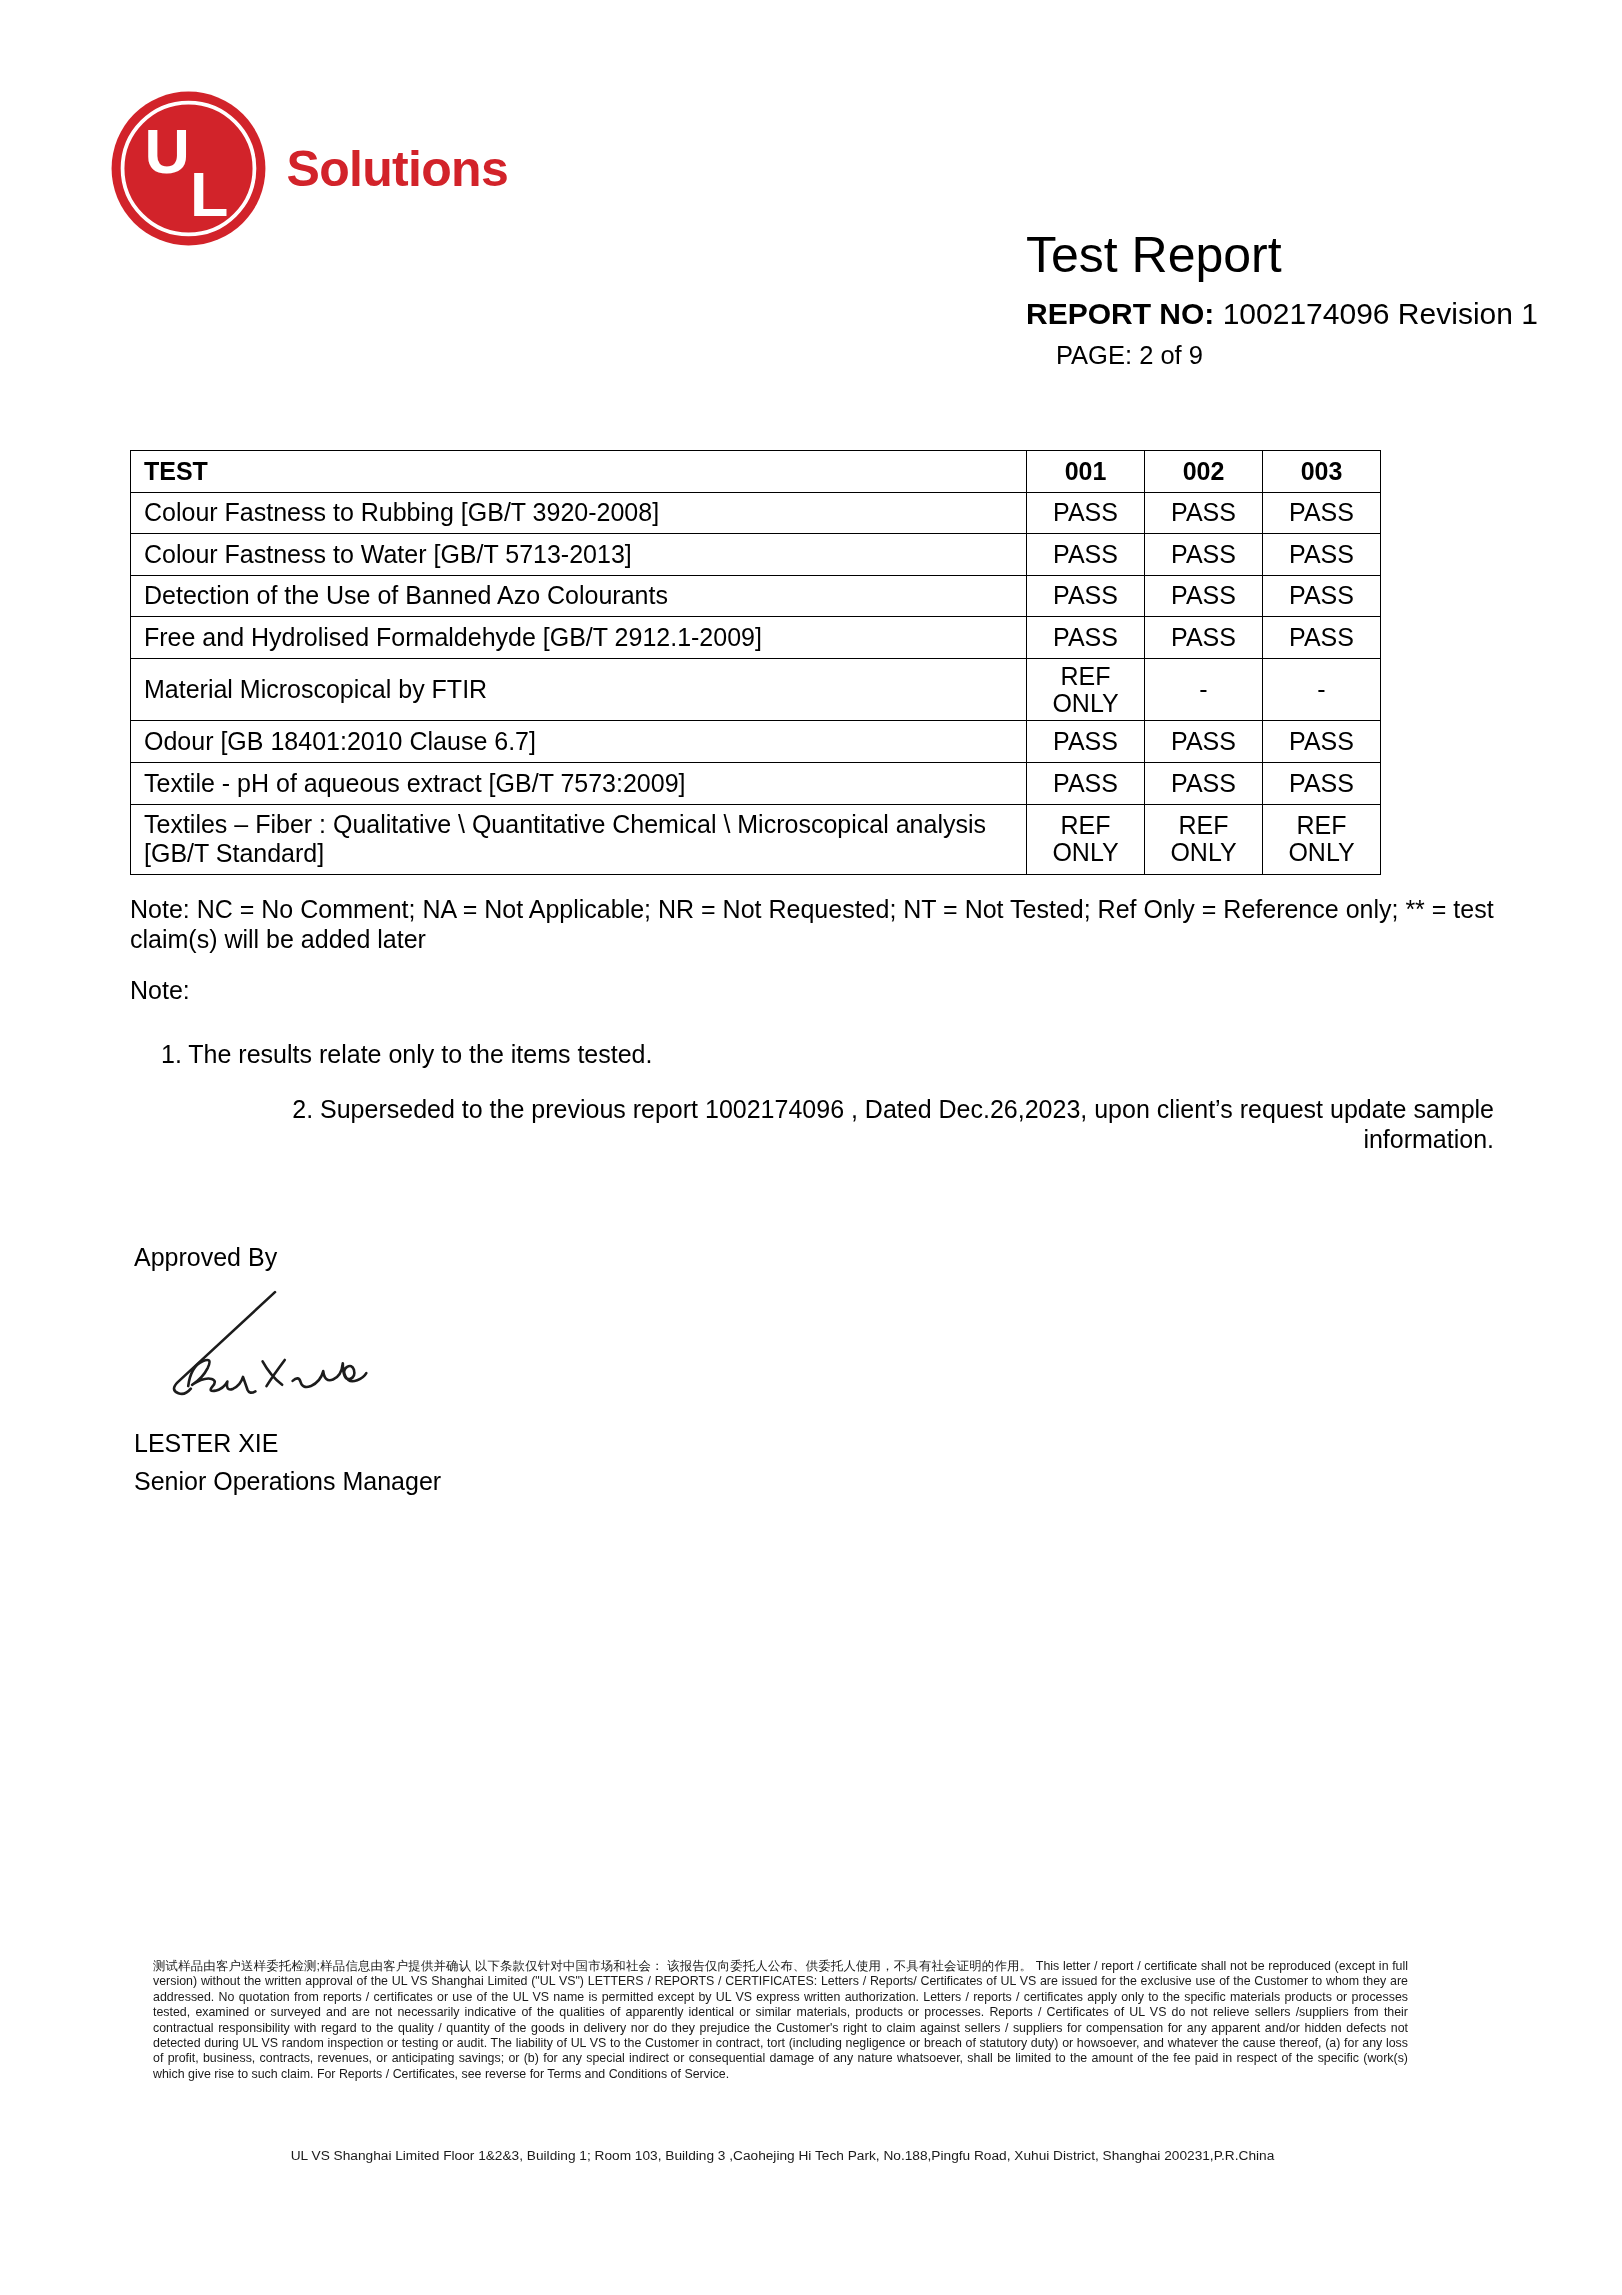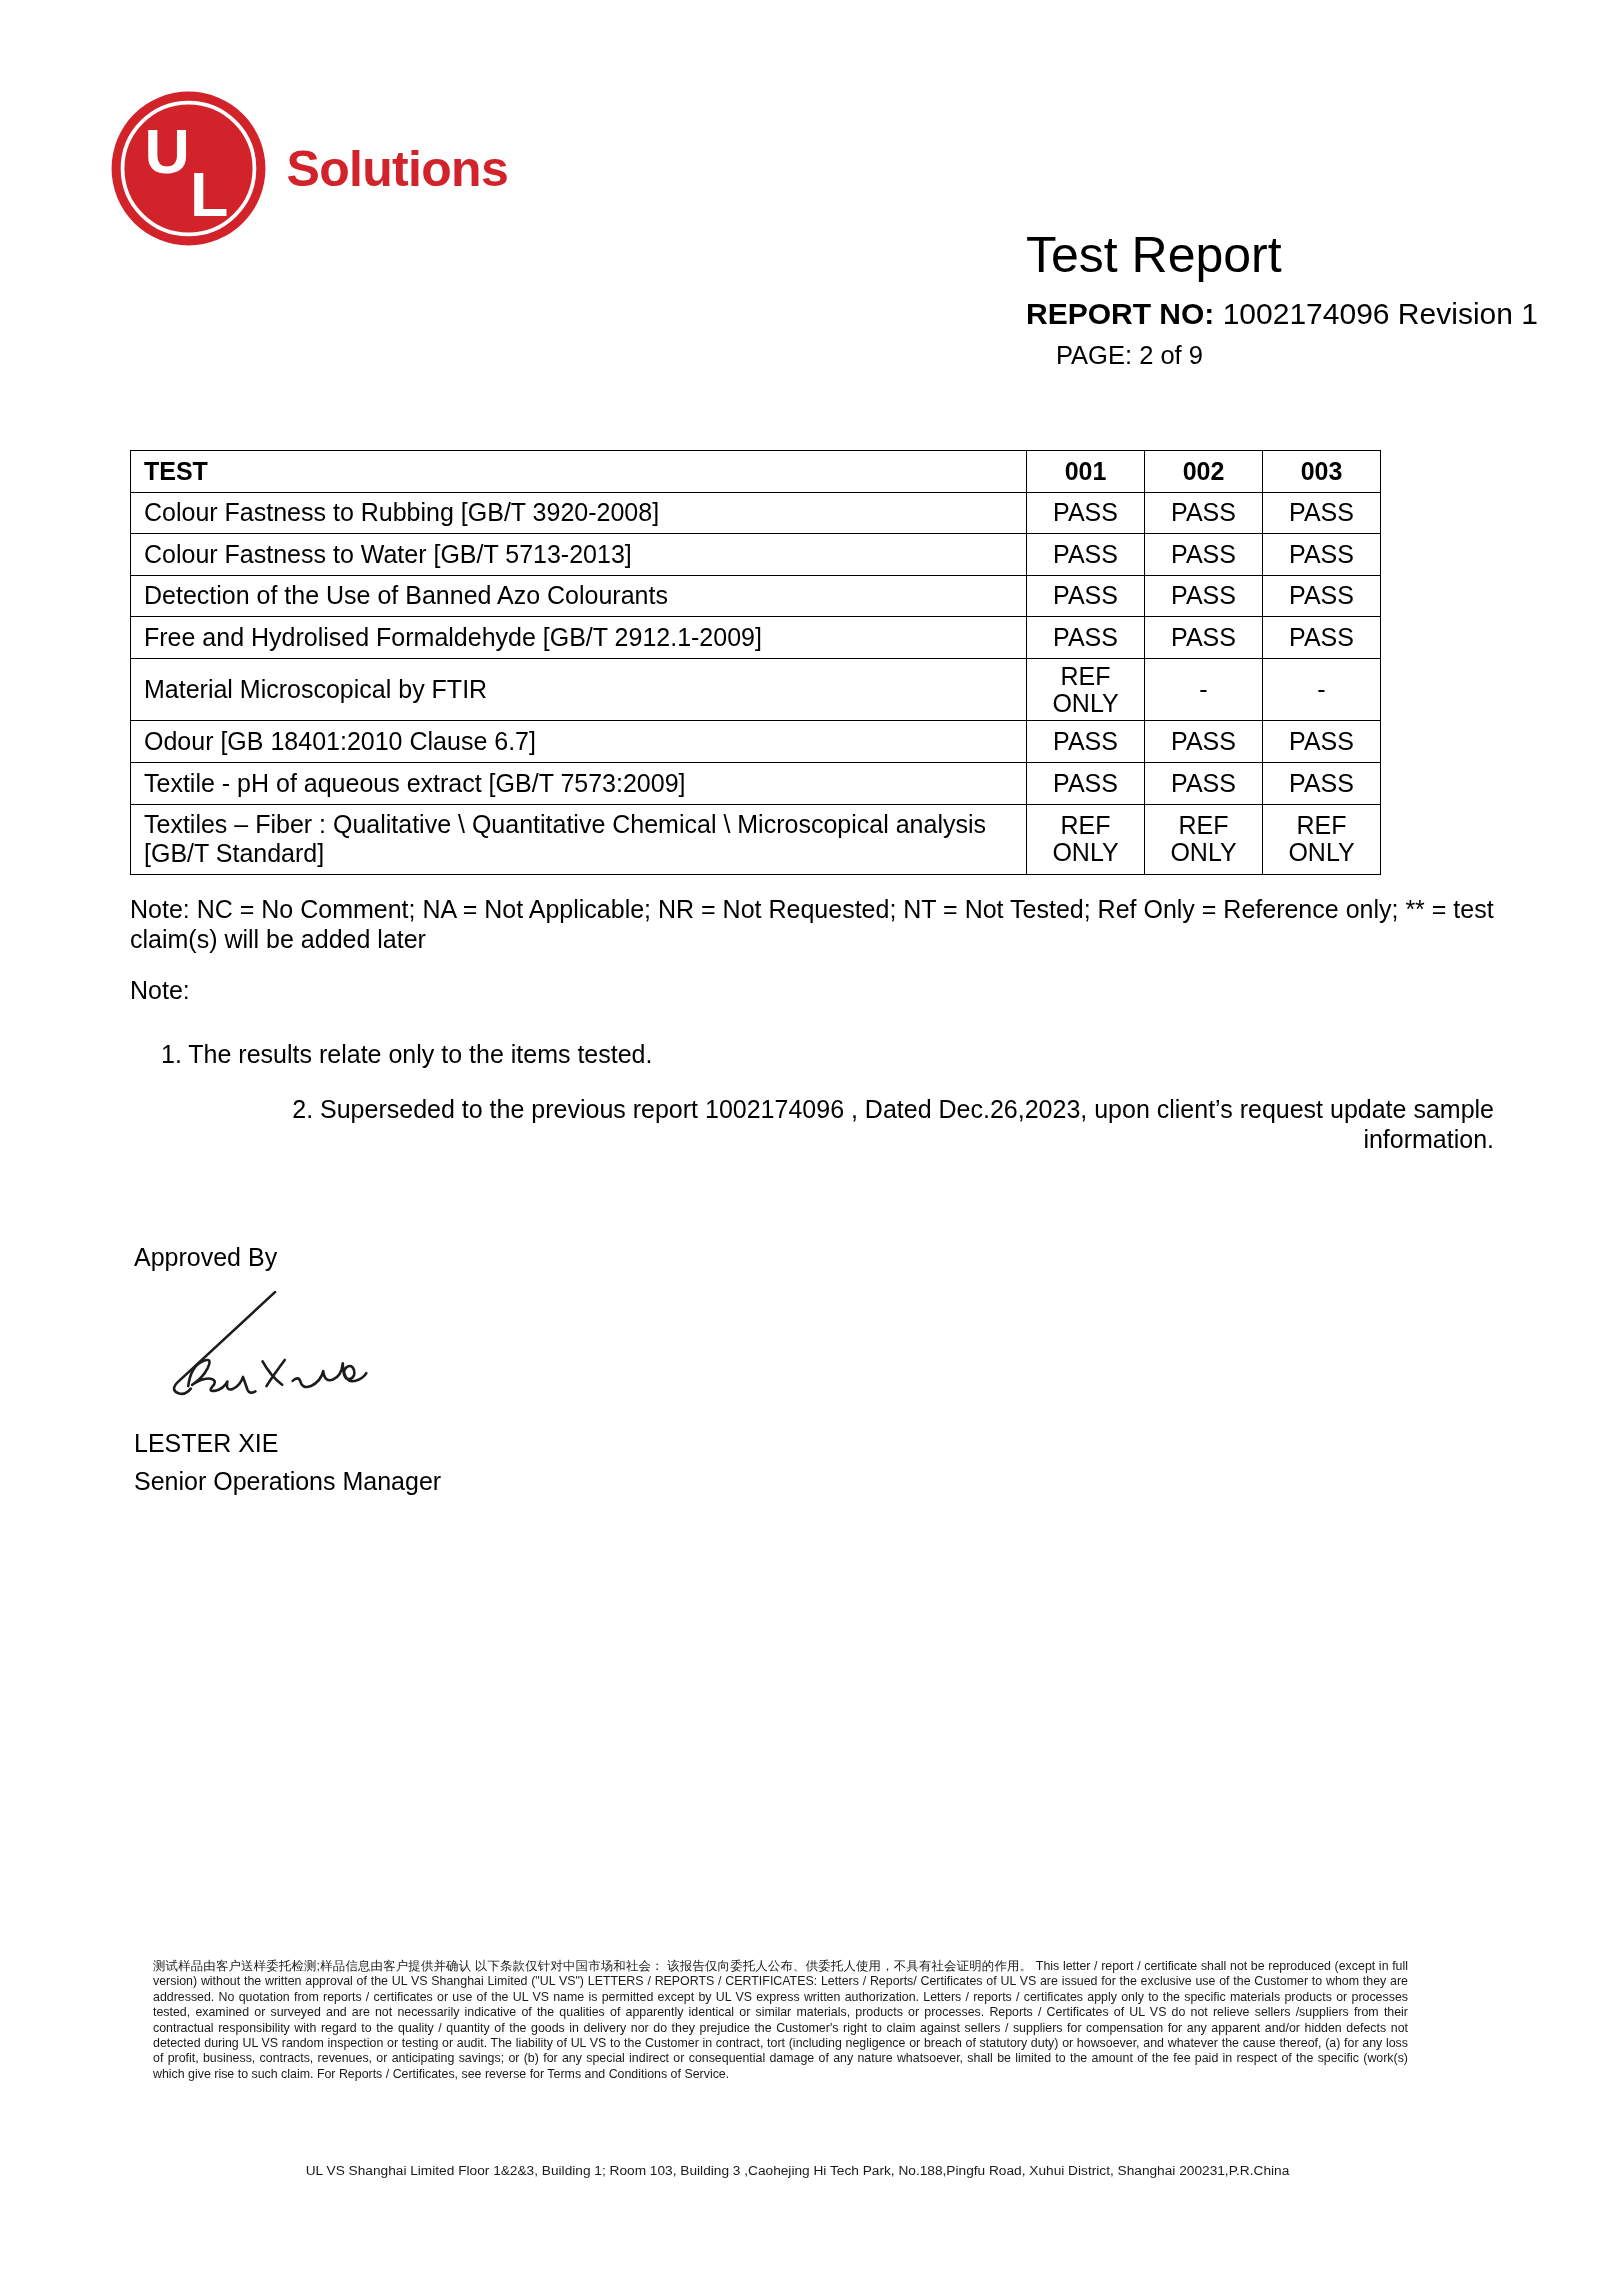--- a/index.html
+++ b/index.html
@@ -97,21 +97,21 @@
     font-size: 12.4px;
     line-height: 15.4px;
     text-align: justify;
     color: #1a1a1a;
   }
   .address {
     position: absolute;
     left: 155px;
     top: 2148px;
     width: 1255px;
-    margin: 15px;
+    margin: 0;
     font-size: 13.7px;
     text-align: center;
     color: #1a1a1a;
   }
 </style>
 </head>
 <body>
 
 <div class="page">
 

